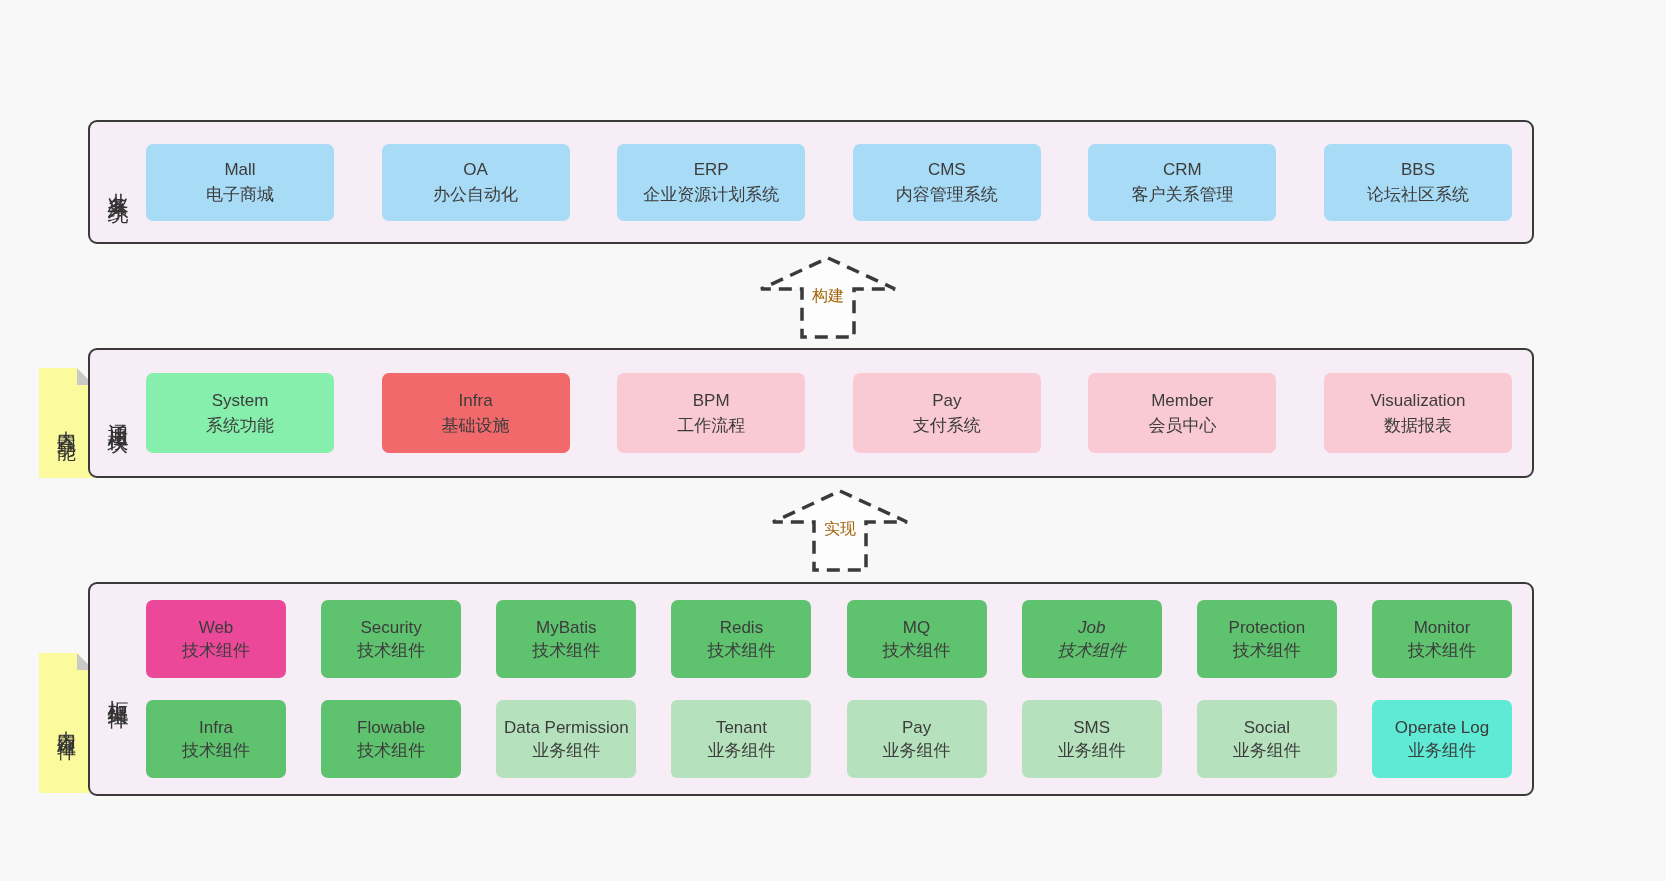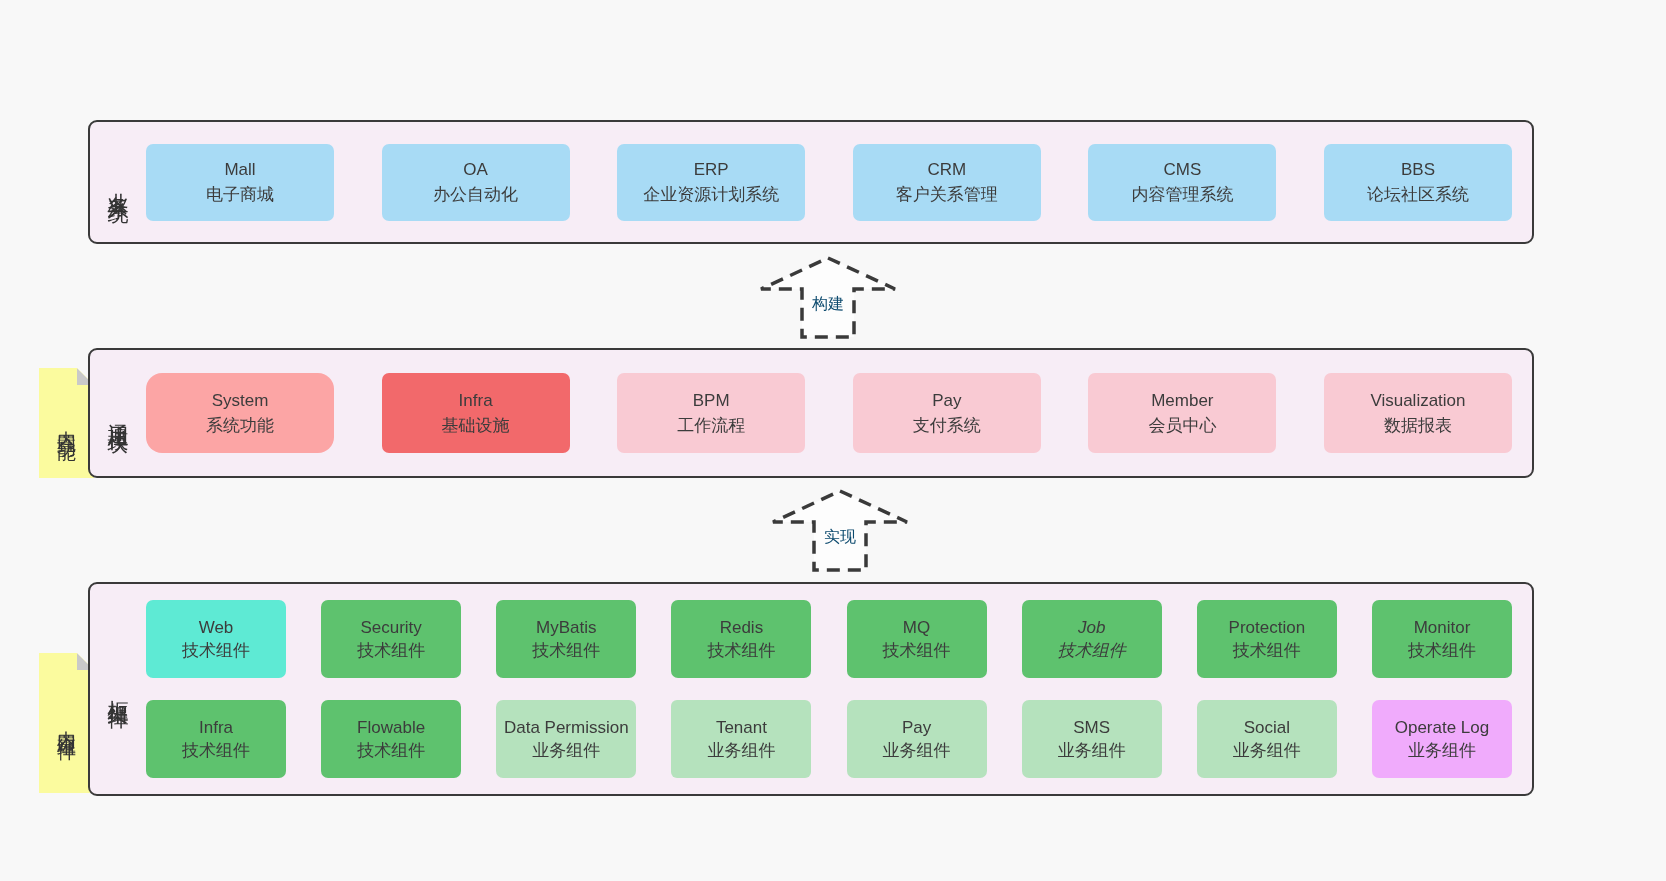--- a/index.html
+++ b/index.html
@@ -102,26 +102,26 @@
     position: absolute;
     width: 140px;
     height: 86px;
     z-index: 3;
   }
   #arrow-0 { left: 758px; top: 255px; }
   #arrow-1 { left: 770px; top: 488px; }
   .arrow svg { position: absolute; inset: 0; }
   .arrow-label {
     position: absolute;
-    left: 50%; top: 38px;
+    left: 50%; top: 30px;
     transform: translateX(-50%);
     background: #fdfdfd;
     padding: 1px 3px;
     font-size: 16px;
-    color: #0c4a6e;
+    color: #a16207;
     white-space: nowrap;
   }
 </style>
 </head>
 <body>
 
 <div id="page">
 
   <div class="sticky" id="sticky-0">
     <span>内置功能</span>
@@ -140,47 +140,47 @@
           </div>
           <div class="box" style="background: rgb(168, 219, 245);">
             <div class="box-name">OA</div>
             <div class="box-subtitle">办公自动化</div>
           </div>
           <div class="box" style="background: rgb(168, 219, 245);">
             <div class="box-name">ERP</div>
             <div class="box-subtitle">企业资源计划系统</div>
           </div>
           <div class="box" style="background: rgb(168, 219, 245);">
+            <div class="box-name">CMS</div>
+            <div class="box-subtitle">内容管理系统</div>
+          </div>
+          <div class="box" style="background: rgb(168, 219, 245);">
             <div class="box-name">CRM</div>
             <div class="box-subtitle">客户关系管理</div>
-          </div>
-          <div class="box" style="background: rgb(168, 219, 245);">
-            <div class="box-name">CMS</div>
-            <div class="box-subtitle">内容管理系统</div>
           </div>
           <div class="box" style="background: rgb(168, 219, 245);">
             <div class="box-name">BBS</div>
             <div class="box-subtitle">论坛社区系统</div>
           </div>
         </div>
       </div>
   </div>
 
   <div class="arrow" id="arrow-0">
     <svg viewBox="0 0 140 86">
       <polygon points="70,3 137,34 96,34 96,82 44,82 44,34 3,34" fill="#fdfdfd" stroke="#3a3a3a" stroke-width="3.5" stroke-dasharray="13 8" stroke-linejoin="miter"></polygon>
     </svg>
     <span class="arrow-label">构建</span>
   </div>
 
   <div class="layer" id="layer-1">
     <div class="layer-label">通用模块</div>
     <div class="layer-content">
         <div class="box-row">
-          <div class="box" style="background: #fca5a5; border-radius: 16px;">
+          <div class="box" style="background: #86efac;">
             <div class="box-name">System</div>
             <div class="box-subtitle">系统功能</div>
           </div>
           <div class="box" style="background: rgb(242, 105, 107); align-items: center;">
             <div class="box-name">Infra</div>
             <div class="box-subtitle">基础设施</div>
           </div>
           <div class="box" style="background: rgb(249, 202, 211);">
             <div class="box-name">BPM</div>
             <div class="box-subtitle">工作流程</div>
@@ -205,21 +205,21 @@
     <svg viewBox="0 0 140 86">
       <polygon points="70,3 137,34 96,34 96,82 44,82 44,34 3,34" fill="#fdfdfd" stroke="#3a3a3a" stroke-width="3.5" stroke-dasharray="13 8" stroke-linejoin="miter"></polygon>
     </svg>
     <span class="arrow-label">实现</span>
   </div>
 
   <div class="layer" id="layer-2">
     <div class="layer-label">框架组件</div>
     <div class="layer-content">
         <div class="box-row">
-          <div class="box" style="background: #5eead4;">
+          <div class="box" style="background: #ec4899;">
             <div class="box-name">Web</div>
             <div class="box-subtitle">技术组件</div>
           </div>
           <div class="box" style="background: rgb(94, 194, 110);">
             <div class="box-name">Security</div>
             <div class="box-subtitle">技术组件</div>
           </div>
           <div class="box" style="background: rgb(94, 194, 110);">
             <div class="box-name">MyBatis</div>
             <div class="box-subtitle">技术组件</div>
@@ -267,21 +267,21 @@
             <div class="box-subtitle">业务组件</div>
           </div>
           <div class="box" style="background: rgb(181, 226, 189);">
             <div class="box-name">SMS</div>
             <div class="box-subtitle">业务组件</div>
           </div>
           <div class="box" style="background: rgb(181, 226, 189);">
             <div class="box-name">Social</div>
             <div class="box-subtitle">业务组件</div>
           </div>
-          <div class="box" style="background: #f0abfc;">
+          <div class="box" style="background: #5eead4;">
             <div class="box-name">Operate Log</div>
             <div class="box-subtitle">业务组件</div>
           </div>
         </div>
       </div>
   </div>
 
 </div>
 
 </body></html>

